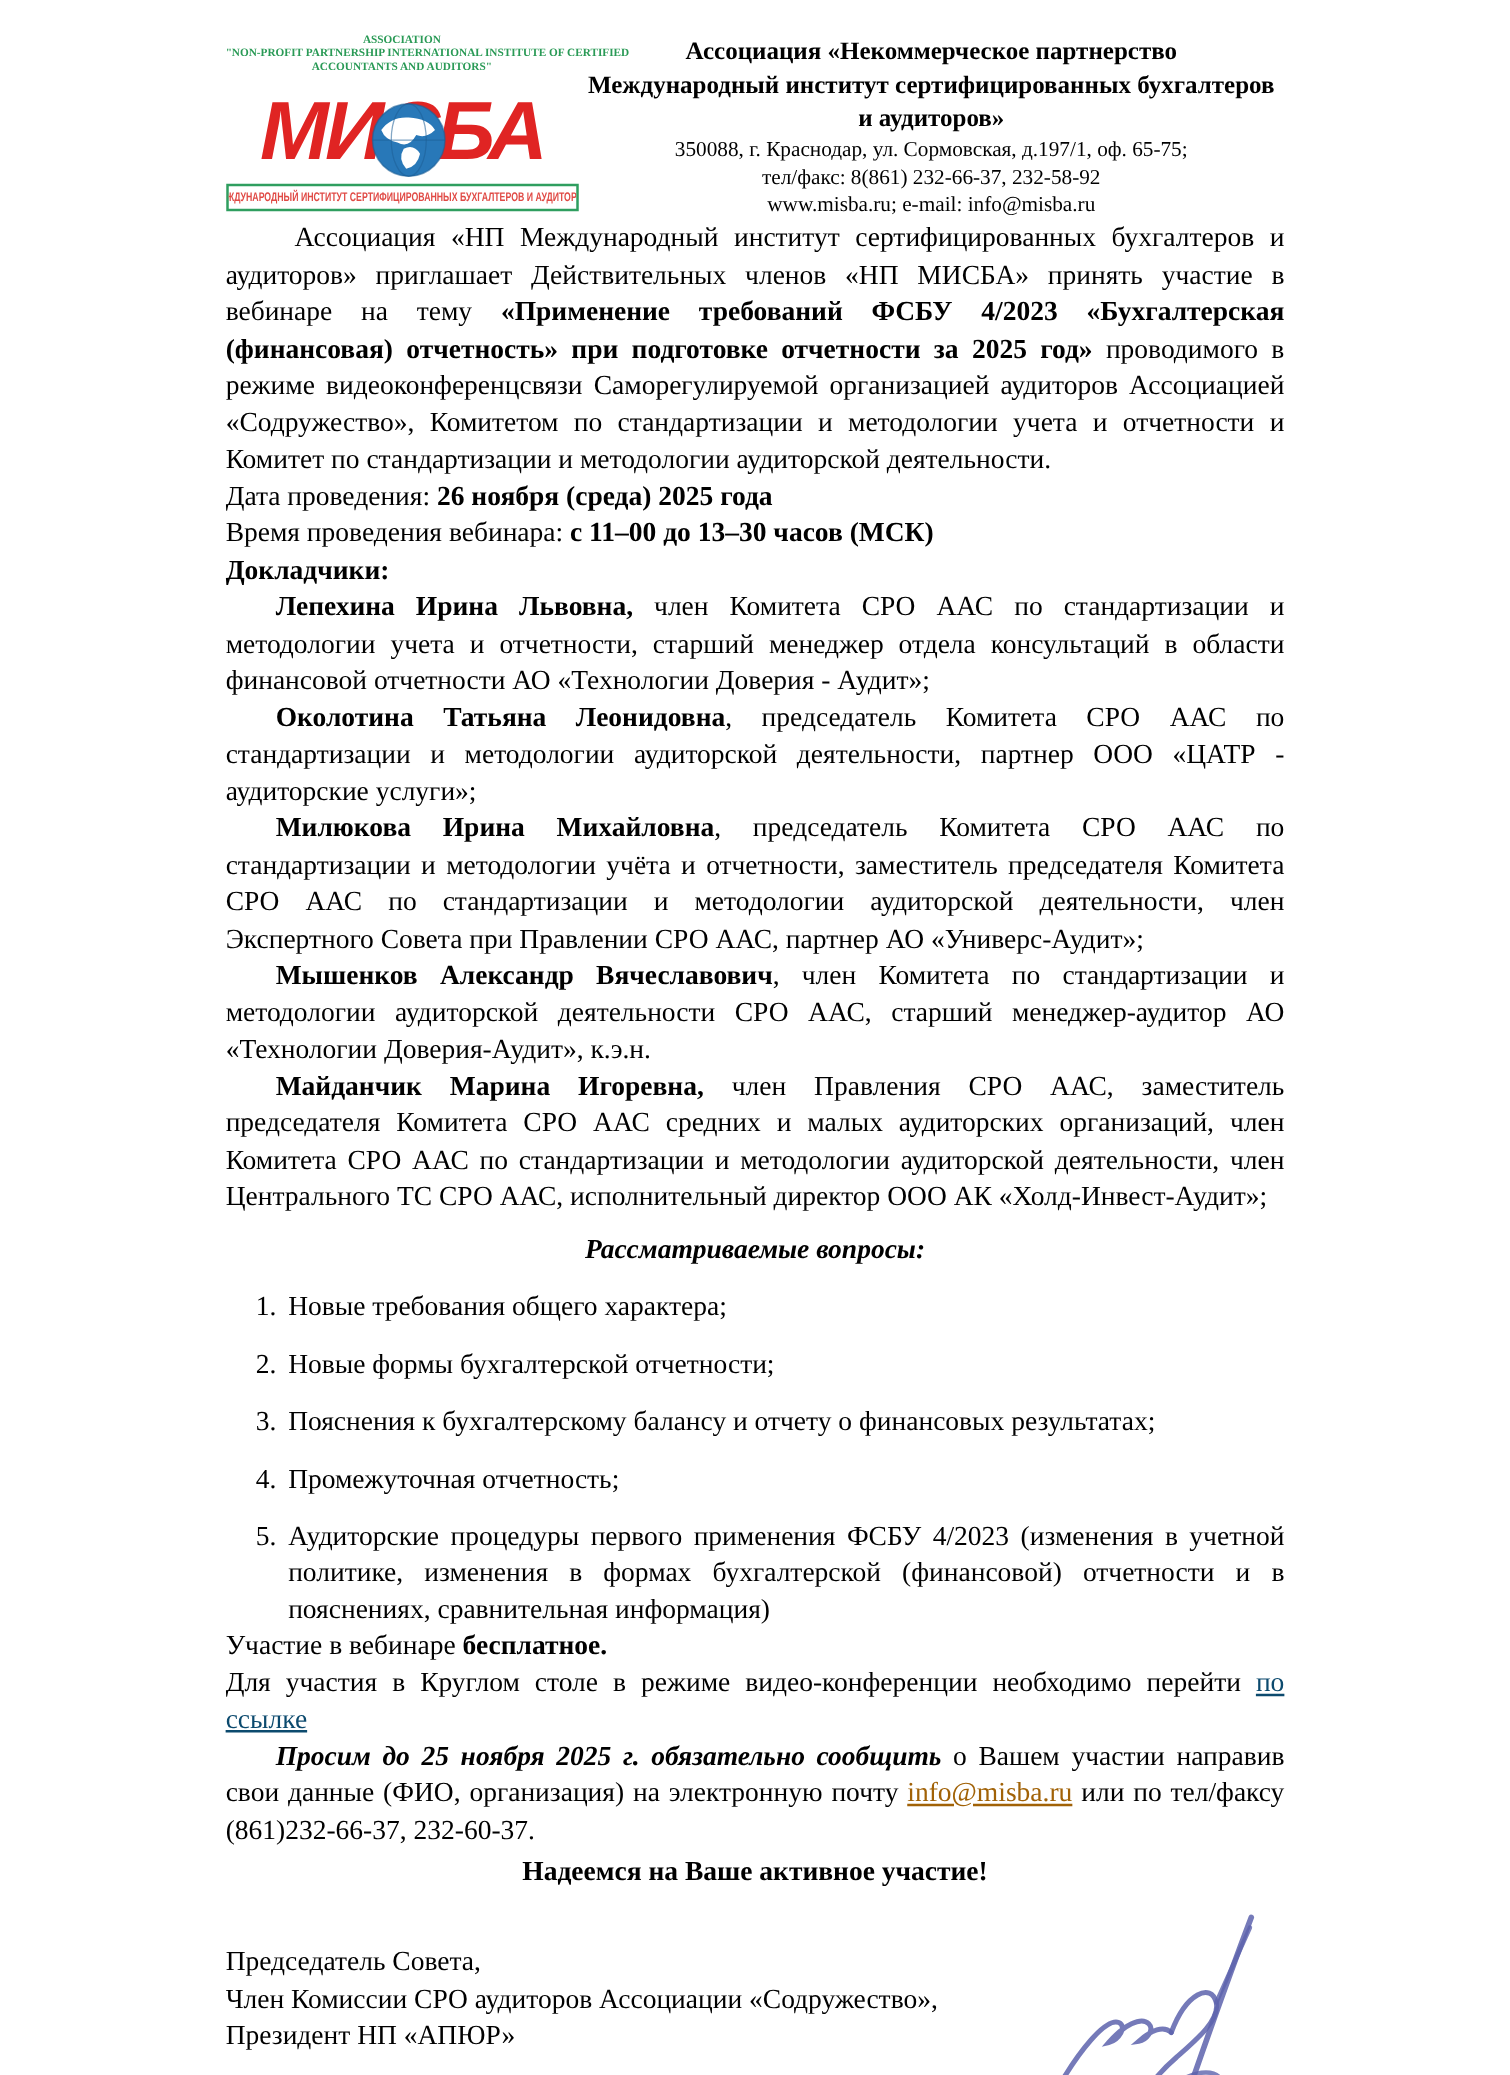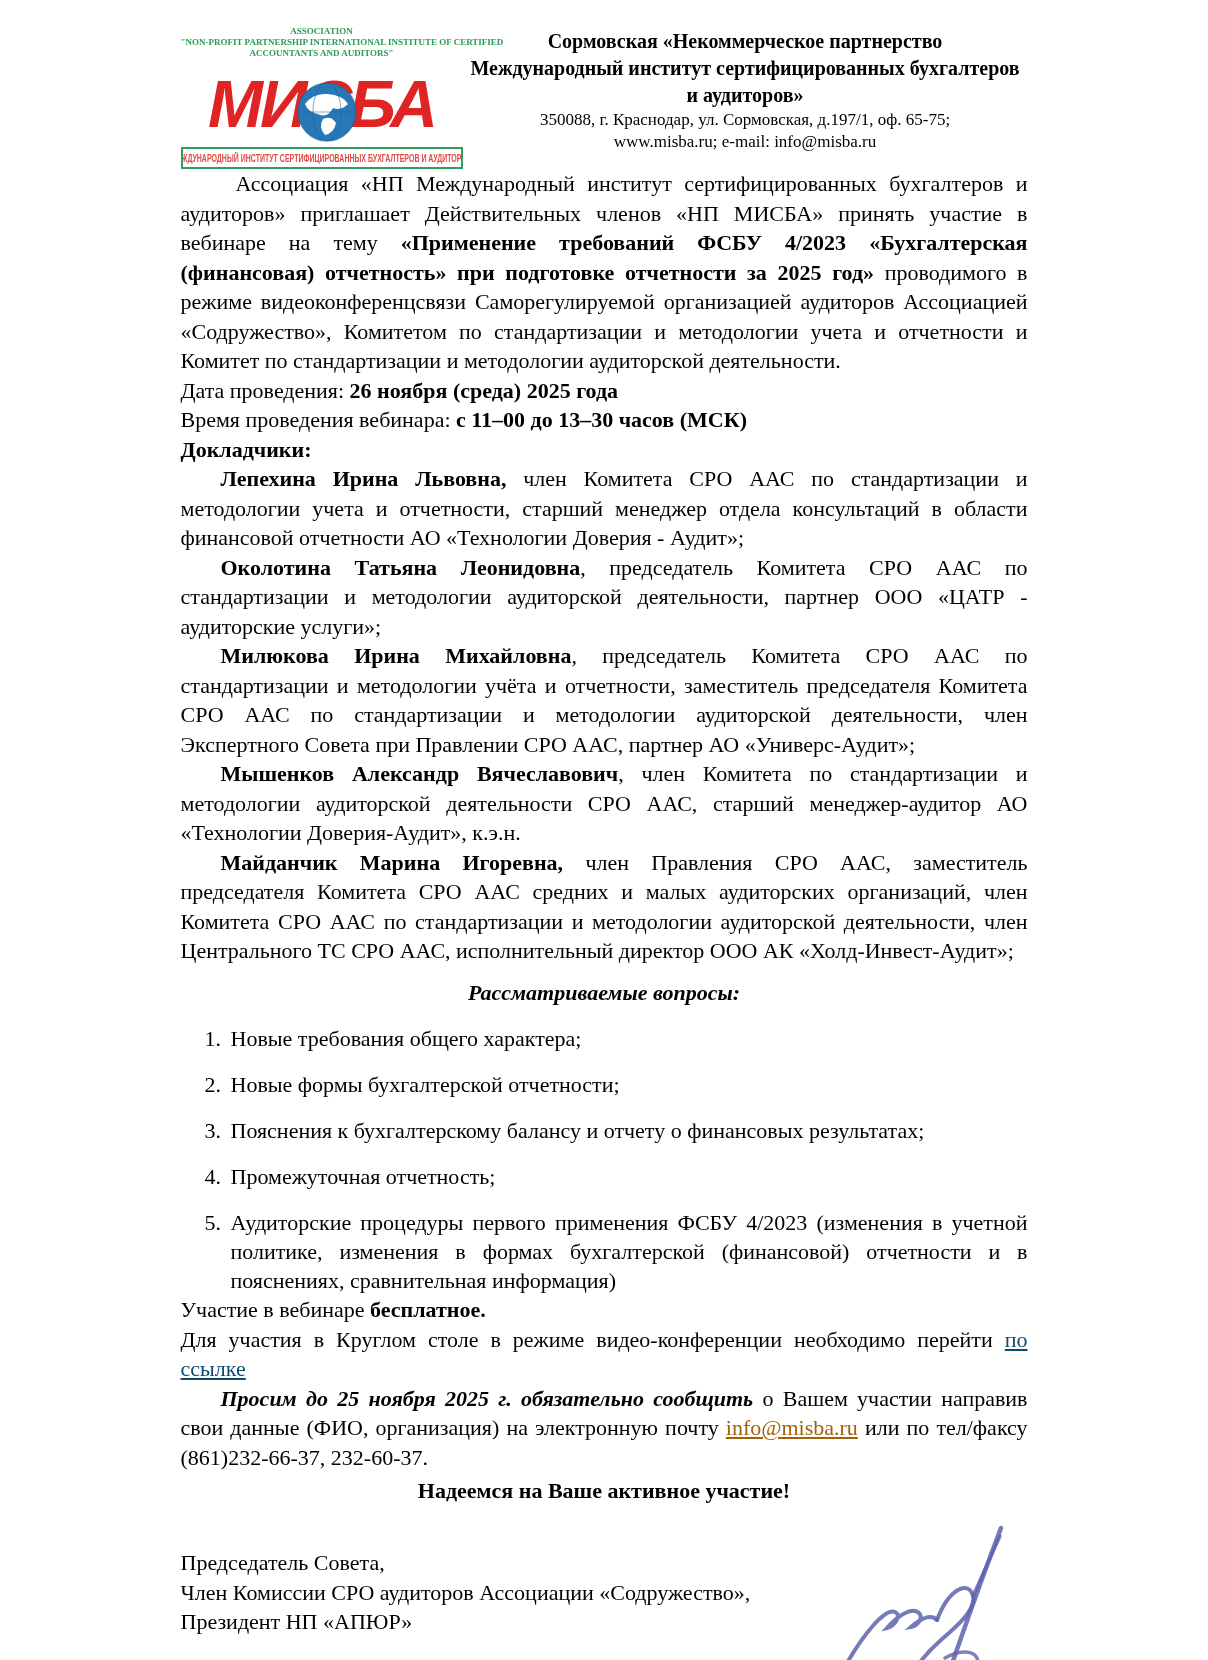--- a/index.html
+++ b/index.html
@@ -69,23 +69,24 @@
             <ellipse cx="30" cy="30" rx="14" ry="29" fill="none" stroke="#1d5f96" stroke-width="1" opacity="0.55"></ellipse>
             <line x1="1" y1="30" x2="59" y2="30" stroke="#1d5f96" stroke-width="1" opacity="0.55"></line>
             <circle cx="30" cy="30" r="29" fill="none" stroke="#1d5f96" stroke-width="1.2" opacity="0.6"></circle>
           </svg></span><span>БА</span></span>
       </div>
       <div class="logo-banner">
         <span>МЕЖДУНАРОДНЫЙ ИНСТИТУТ СЕРТИФИЦИРОВАННЫХ БУХГАЛТЕРОВ И АУДИТОРОВ</span>
       </div>
     </div>
     <div class="head-text">
-      <div class="ht-b">Сормовская «Некоммерческое партнерство</div>
+      <div class="ht-b">Ассоциация «Некоммерческое партнерство</div>
       <div class="ht-b">Международный институт сертифицированных бухгалтеров и аудиторов»</div>
       <div class="ht-s">350088, г. Краснодар, ул. Сормовская, д.197/1, оф. 65-75;</div>
+      <div class="ht-s">тел/факс: 8(861) 232-66-37, 232-58-92</div>
       <div class="ht-s">www.misba.ru; e-mail: info@misba.ru</div>
     </div>
   </div>
 
 
   <p class="bp ind1 mt-para"><span>Ассоциация «НП Международный институт сертифицированных бухгалтеров и аудиторов» приглашает Действительных членов «НП МИСБА» принять участие  в вебинаре на тему </span><b>«Применение требований ФСБУ 4/2023 «Бухгалтерская (финансовая) отчетность» при подготовке отчетности за 2025 год»</b><span> проводимого в режиме видеоконференцсвязи Саморегулируемой организацией аудиторов Ассоциацией «Содружество», Комитетом по стандартизации и методологии учета и отчетности и Комитет по стандартизации и методологии аудиторской деятельности.</span></p>
 
   <p class="bp"><span>Дата проведения: </span><b>26 ноября (среда) 2025 года</b></p>
   <p class="bp"><span>Время проведения вебинара: </span><b>с 11–00 до 13–30 часов (МСК)</b></p>
   <p class="bp"><b>Докладчики:</b></p>

